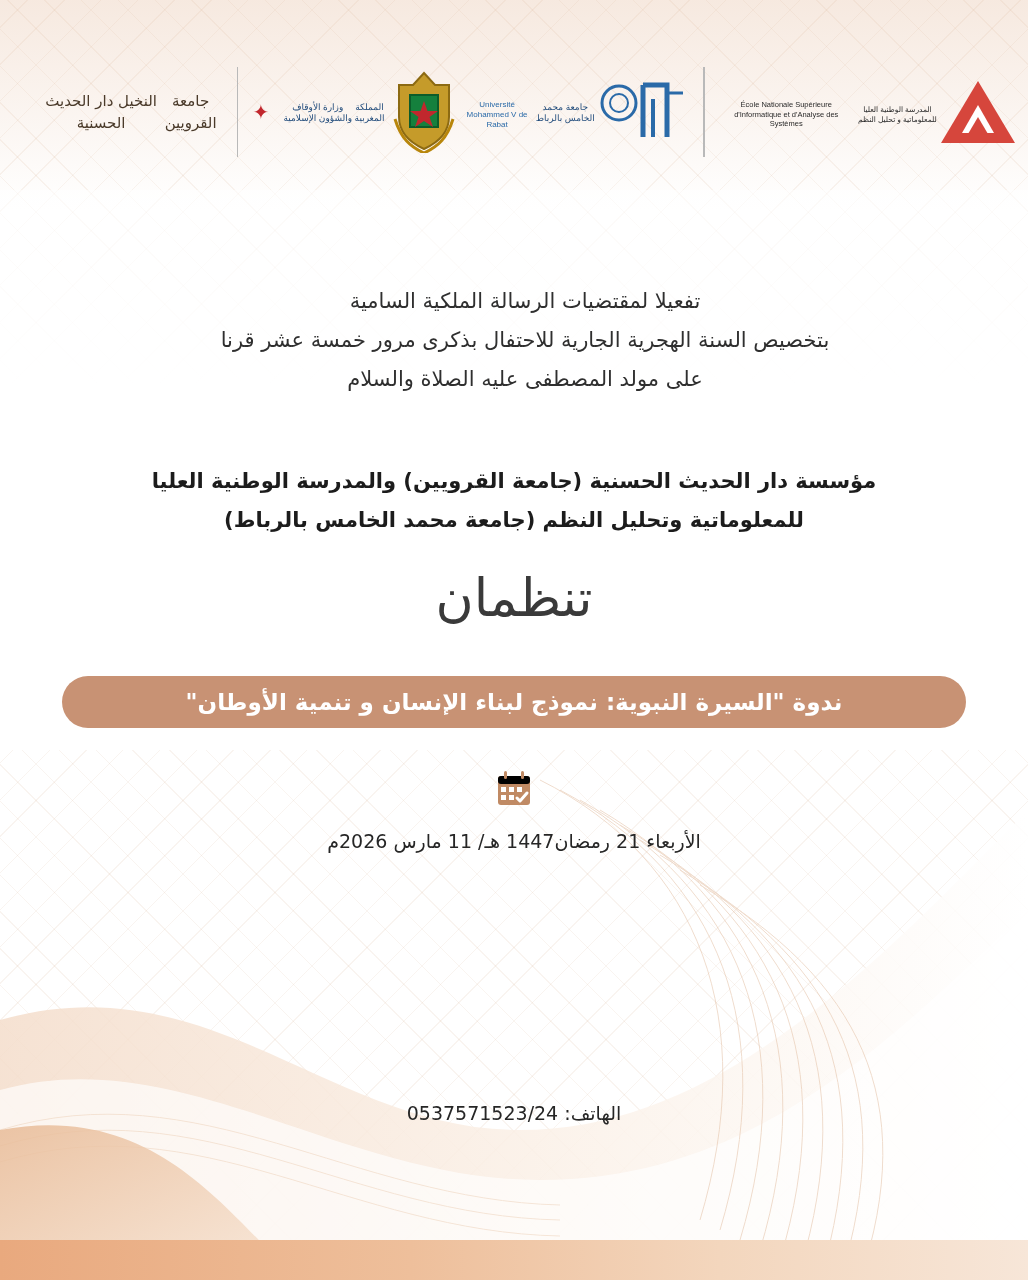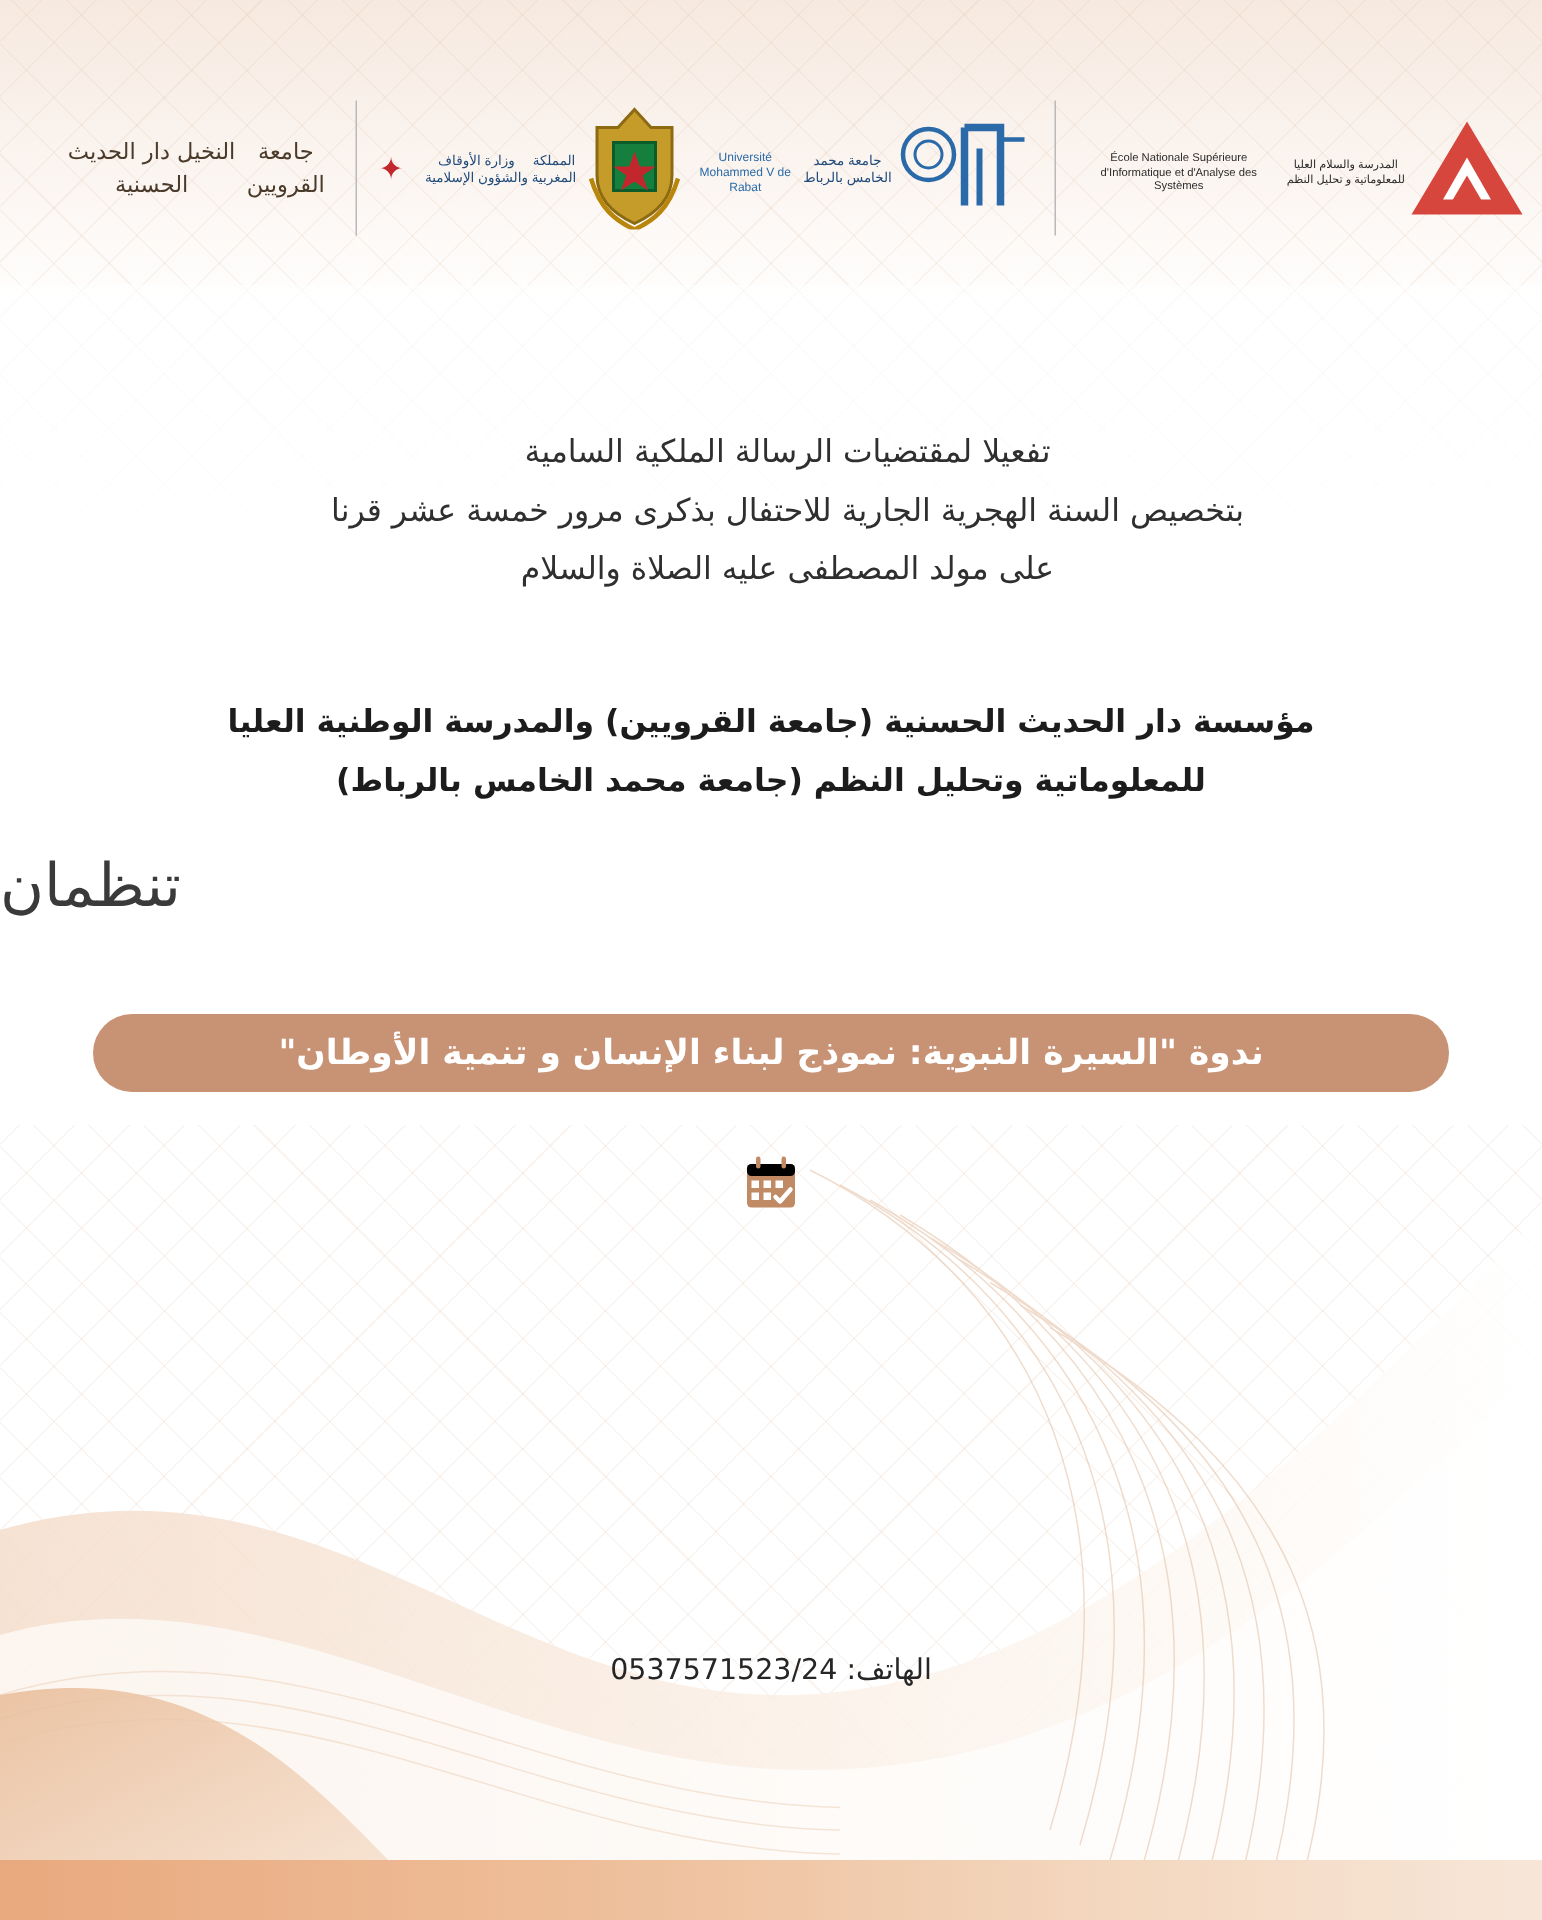--- a/index.html
+++ b/index.html
@@ -142,22 +142,22 @@
     font-size: 21px;
     font-weight: bold;
     line-height: 1.85;
     color: #1c1c1c;
     padding: 0 62px;
     box-sizing: border-box;
   }
   .organize-word {
     position: absolute;
     top: 568px; left: 0; right: 0;
-    text-align: left;
-    font-size: 40px;
+    text-align: center;
+    font-size: 52px;
     color: #3a3a3a;
   }
 
   .title-band {
     position: absolute;
     top: 676px;
     left: 62px; right: 62px;
     height: 52px;
     background: #c89274;
     border-radius: 26px;
@@ -244,21 +244,21 @@
 
   <div class="logos">
 
     <div class="logo-group">
       <div class="logo-block">
         <div class="ensias-mark">
           <div class="tri"></div>
             <div class="tri-in"></div>
             <div class="tri-in2"></div>
         </div>
-        <div class="cap">المدرسة والسلام العليا للمعلوماتية و تحليل النظم</div>
+        <div class="cap">المدرسة الوطنية العليا للمعلوماتية و تحليل النظم</div>
         <div class="cap">École Nationale Supérieure d'Informatique et d'Analyse des Systèmes</div>
       </div>
 
       <div class="divider-v"></div>
 
       <div class="logo-block">
         <div class="um5-mark">
           <svg width="92" height="66" viewBox="0 0 92 66" aria-hidden="true">
             <circle cx="22" cy="24" r="17" fill="none" stroke="#2a6aa8" stroke-width="3"></circle>
             <circle cx="22" cy="24" r="9" fill="none" stroke="#2a6aa8" stroke-width="2"></circle>
@@ -323,20 +323,21 @@
         <rect x="6" y="17" width="5" height="5" fill="#fff"></rect>
         <rect x="14" y="17" width="5" height="5" fill="#fff"></rect>
         <rect x="22" y="17" width="5" height="5" fill="#fff"></rect>
         <rect x="6" y="25" width="5" height="5" fill="#fff"></rect>
         <rect x="14" y="25" width="5" height="5" fill="#fff"></rect>
         <path d="M22,28 l3,3 l7,-8" stroke="#fff" stroke-width="3" fill="none" stroke-linecap="round" stroke-linejoin="round"></path>
         <rect x="9" y="1" width="3" height="8" rx="1.5" fill="#c08a64"></rect>
         <rect x="26" y="1" width="3" height="8" rx="1.5" fill="#c08a64"></rect>
       </svg>
     </span>
+    <div class="info-line">الأربعاء   21 رمضان1447 هـ/ 11 مارس 2026م</div>
   </div>
 
 
   <div class="info-block phone-block">
     <div class="phone-line">الهاتف: 0537571523/24</div>
   </div>
 
 </div>
 
 </body></html>

